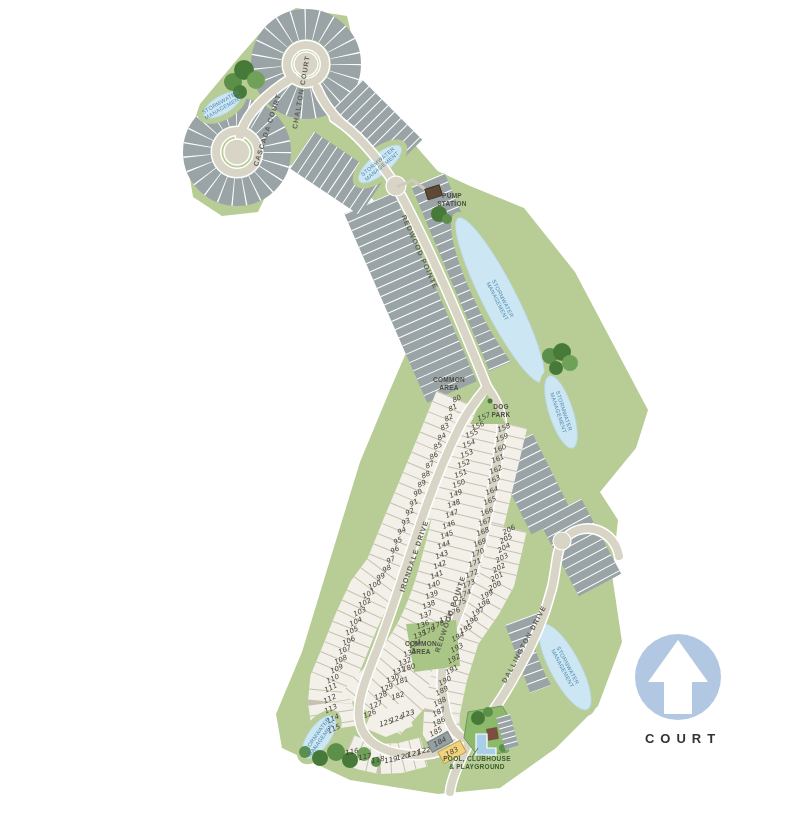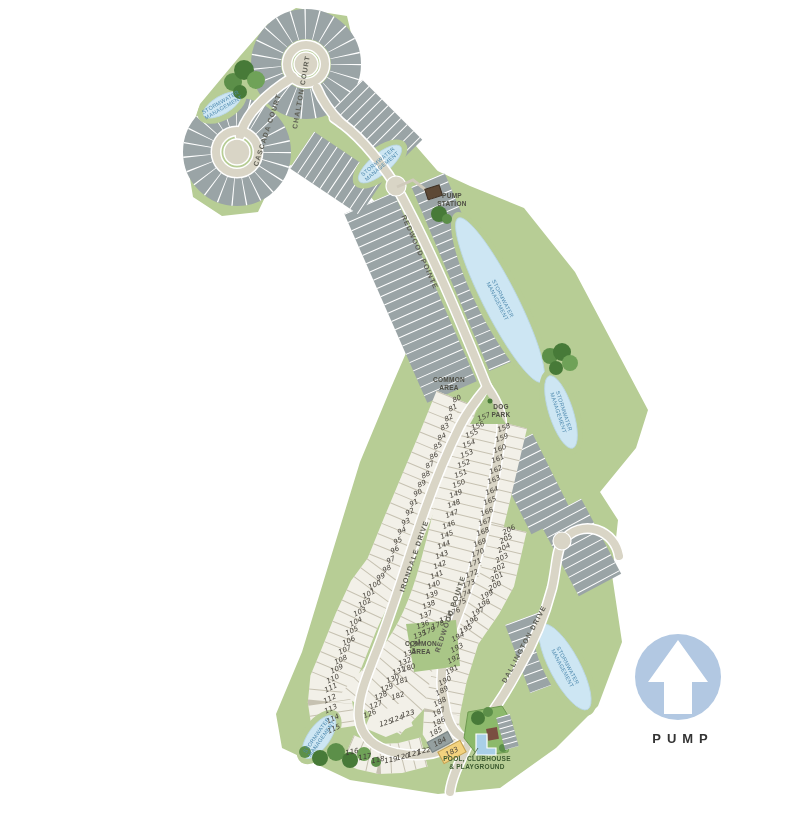--- a/index.html
+++ b/index.html
@@ -330,15 +330,15 @@
 MANAGEMENT</div>
       <div class="pond-label" style="left: 500px; top: 300px; transform: translate(-50%, -50%) rotate(63deg);">STORMWATER
 MANAGEMENT</div>
       <div class="pond-label" style="left: 561px; top: 412px; transform: translate(-50%, -50%) rotate(72deg);">STORMWATER
 MANAGEMENT</div>
       <div class="pond-label" style="left: 565px; top: 667px; transform: translate(-50%, -50%) rotate(62deg);">STORMWATER
 MANAGEMENT</div>
       <div class="pond-label" style="left: 319px; top: 737px; transform: translate(-50%, -50%) rotate(-55deg);">STORMWATER
 MANAGEMENT</div>
     </div>
-<div id="north-label">PUMP</div>
+<div id="north-label">COURT</div>
 
 </div>
 
 </body></html>

